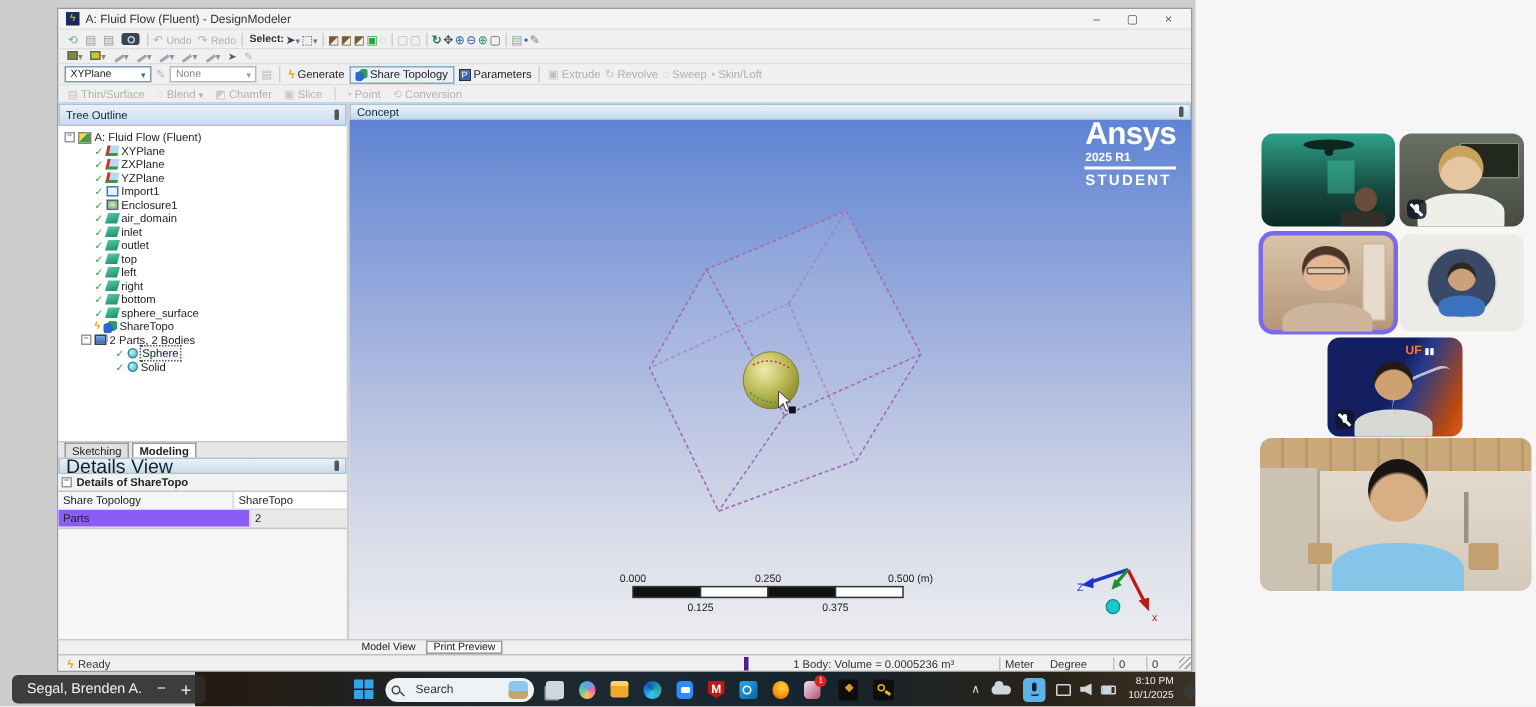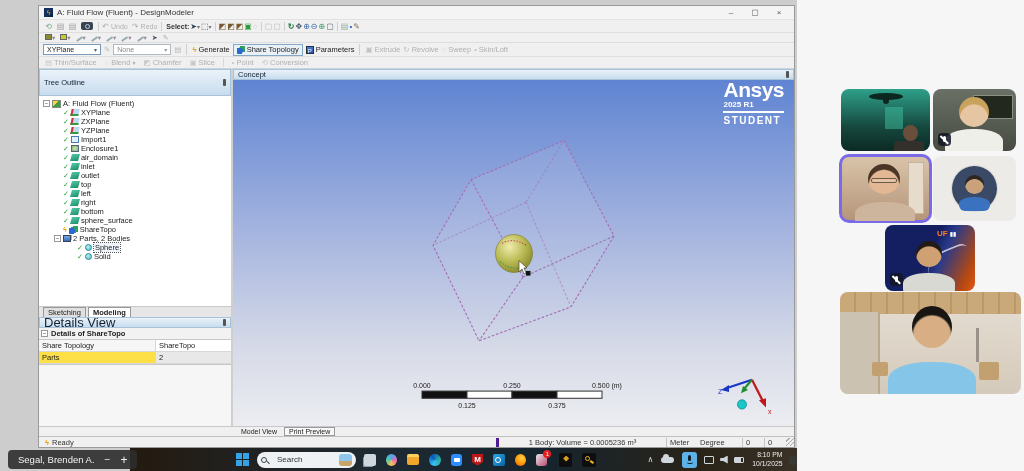--- a/index.html
+++ b/index.html
@@ -144,21 +144,21 @@
       <span><i style="font-style:normal;color:#c8c8c8">◩</i> <span>Chamfer</span></span>
       <span><i style="font-style:normal;color:#c8c8c8">▣</i> <span>Slice</span></span>
       <span style="width:1px;height:9px;background:#d8d8d8"></span>
       <span><i style="font-style:normal;color:#c8c8c8">•</i> <span>Point</span></span>
       <span><i style="font-style:normal;color:#c8c8c8">⟲</i> <span>Conversion</span></span>
     </div>
 
     <div style="flex:1;display:flex;min-height:0">
 
       <div style="width:194px;display:flex;flex-direction:column;border-right:2px solid #cfcfcf;background:#f4f4f4">
-        <div style="height:27px;background:linear-gradient(#eaf2fa,#c8dcee);border:1px solid #a8c4da;display:flex;align-items:center;padding:0 4px;font-size:7.5px;color:#123">
+        <div style="height:15px;background:linear-gradient(#eaf2fa,#c8dcee);border:1px solid #a8c4da;display:flex;align-items:center;padding:0 4px;font-size:7.5px;color:#123">
           <span>Tree Outline</span>
           <span style="margin-left:auto;width:3px;height:7px;background:#555;border-radius:1px"></span>
         </div>
 
         <div style="height:210px;background:#fff;overflow:hidden;padding:3px 0 0 4px;font-size:7.5px;color:#222">
           <div style="height:9px;display:flex;align-items:center;gap:2px">
             <span style="width:7px;height:7px;border:1px solid #999;background:#fff;font-size:6px;line-height:5px;text-align:center;color:#333">−</span>
             <i style="width:9px;height:8px;font-style:normal;background:linear-gradient(135deg,#ffd24a 40%,#39a04a 42%);border:1px solid #887"></i>
             <span>A: Fluid Flow (Fluent)</span>
           </div>
@@ -261,21 +261,21 @@
         <div style="font-size:7.5px;background:#fff;border-bottom:1px solid #c8c8c8">
           <div style="height:12px;display:flex;align-items:center;gap:3px;border-bottom:1px solid #c8c8c8;background:#f2f2f2;padding-left:2px">
             <span style="width:7px;height:7px;border:1px solid #999;background:#fff;font-size:6px;line-height:5px;text-align:center">−</span>
             <b>Details of ShareTopo</b>
           </div>
           <div style="height:12px;display:flex;border-bottom:1px solid #d8d8d8">
             <span style="width:117px;padding:1px 3px;background:#f6f6f6;border-right:1px solid #d8d8d8">Share Topology</span>
             <span style="flex:1;padding:1px 3px">ShareTopo</span>
           </div>
           <div style="height:12px;display:flex;border-bottom:1px solid #d8d8d8">
-            <span style="width:117px;padding:1px 3px;background:#fde047;border-right:1px solid #d8d8d8">Parts</span>
+            <span style="width:128px;padding:1px 3px;background:#8b5cf6;border-right:1px solid #d8d8d8">Parts</span>
             <span style="flex:1;padding:1px 3px;background:#e8e8e8">2</span>
           </div>
         </div>
         <div style="flex:1;background:#f6f6f6"></div>
       </div>
 
       <div style="flex:1;display:flex;flex-direction:column;min-width:0">
         <div style="height:11px;background:linear-gradient(#eaf2fa,#c8dcee);border:1px solid #a8c4da;display:flex;align-items:center;padding:0 4px;font-size:7.5px;color:#123">
           <span>Concept</span>
           <span style="margin-left:auto;width:3px;height:7px;background:#555;border-radius:1px"></span>

